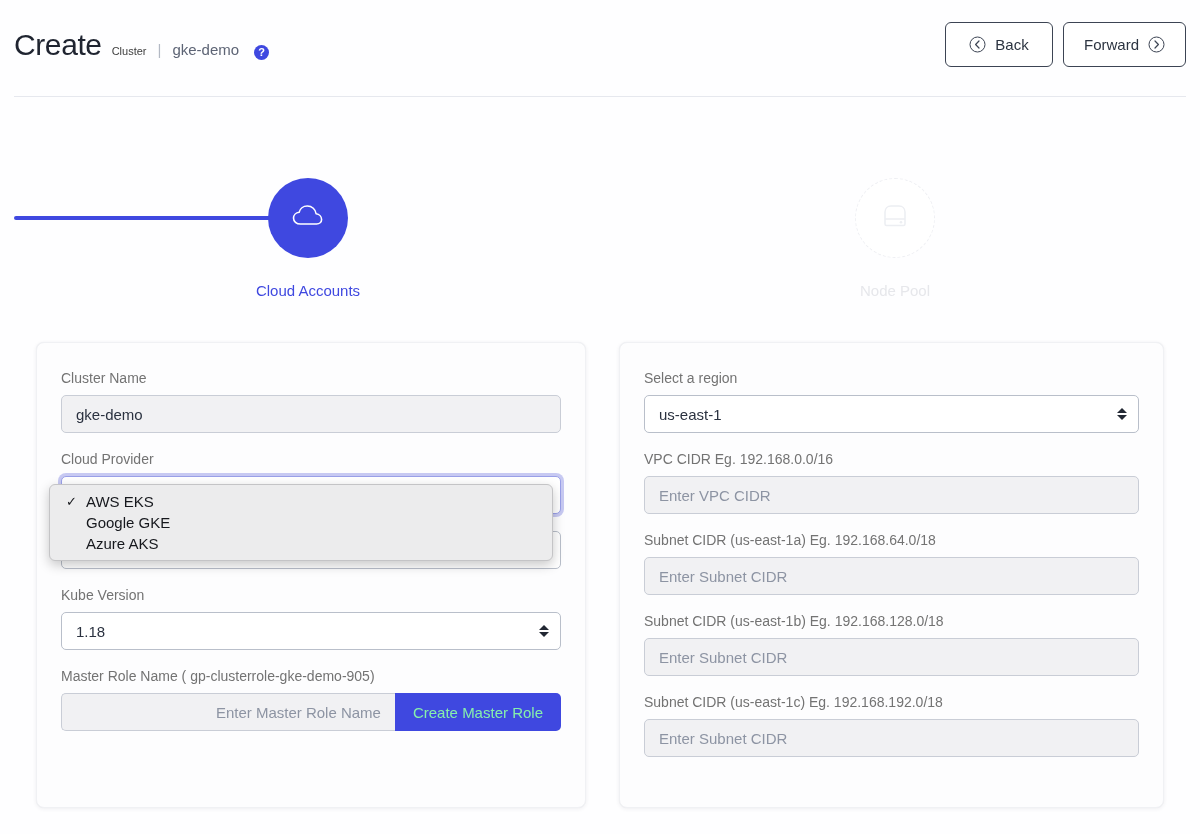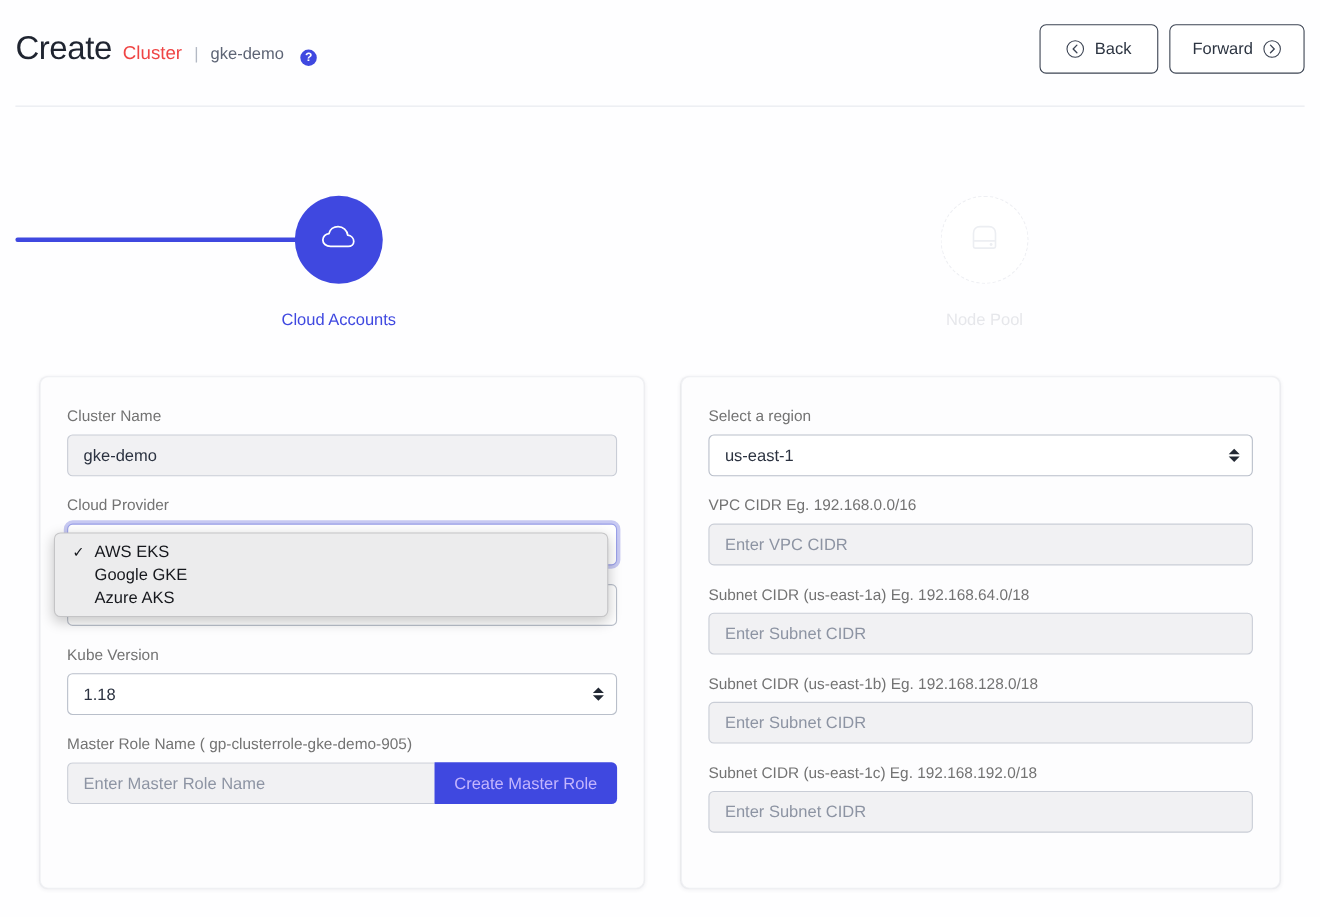--- a/index.html
+++ b/index.html
@@ -13,21 +13,21 @@
 
   
   .header {
     position: absolute; left: 0; top: 0; width: 1200px; height: 96px;
   }
   .header-title-wrap {
     position: absolute; left: 14px; top: 28px;
     display: flex; align-items: baseline; gap: 10px;
   }
   .title-main { font-size: 30px; font-weight: 400; color: #1f2430; letter-spacing: -0.4px; }
-  .title-sub { font-size: 17px; color: #ef4444; font-weight: 400; }
+  .title-sub { font-size: 11px; color: #404040; font-weight: 400; }
   .title-pipe { font-size: 15px; color: #b3b9c4; padding: 0 1px; }
   .title-name { font-size: 15px; color: #5d6475; font-weight: 400; }
   .help-icon {
     width: 15px; height: 15px; border-radius: 50%;
     background: #3f48e0; color: #fff;
     font-size: 11px; font-weight: 700; line-height: 15px; text-align: center;
     display: inline-block; position: relative; top: 1px; margin-left: 5px;
     font-family: "Liberation Sans", sans-serif;
   }
   .header-buttons { position: absolute; right: 14px; top: 22px; display: flex; gap: 10px; }
@@ -127,25 +127,25 @@
     padding-left: 36px; position: relative; cursor: default;
     font-family: "Liberation Sans", sans-serif;
   }
   .dropdown-item .tick {
     position: absolute; left: 16px; top: 0; font-size: 13px; color: #16181d;
   }
 
   
   .role-row { display: flex; width: 100%; }
   .role-row .text-input {
-    border-top-right-radius: 0; border-bottom-right-radius: 0; border-right: none; flex: 1;
+    border-top-right-radius: 0; border-bottom-right-radius: 0; border-right: none; flex: 1; text-align: right;
   }
   .role-btn {
     height: 38px; padding: 0 18px;
-    background: #3f48e0; color: #c4b5fd; font-size: 15px;
+    background: #3f48e0; color: #86efac; font-size: 15px;
     border: none; border-top-right-radius: 5px; border-bottom-right-radius: 5px;
     cursor: pointer; white-space: nowrap;
     font-family: "Liberation Sans", sans-serif;
   }
 </style>
 </head>
 <body>
 
 <div class="page">
 

